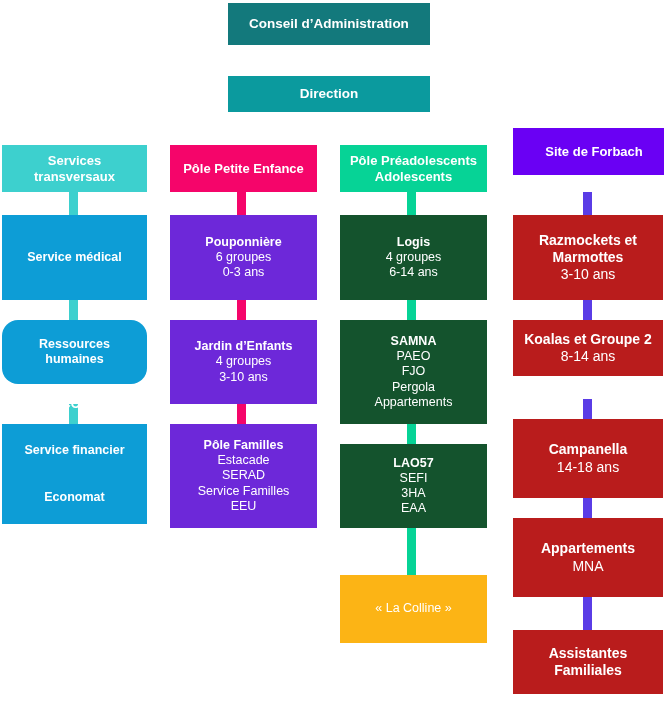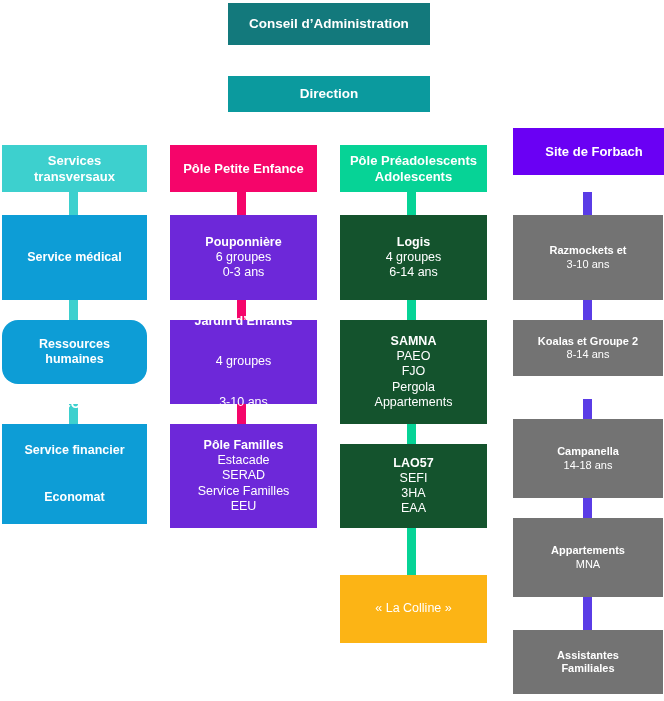--- a/index.html
+++ b/index.html
@@ -64,41 +64,41 @@
   #c1-r2{left:2px;top:320px; width:145px;height:64px;border-radius:16px;}
   #c1-r3{left:2px;top:424px; width:145px;height:100px;gap:31px;}
   .c1conn{background:#3DD0CE;left:69px;}
   #c1-k0{top:192px;height:23px;}
   #c1-k1{top:300px;height:20px;}
   #c1-k2{top:404px;height:20px;}
 
   
   .c2{background:#6d28d9;font-size:12.5px;}
   #c2-r1{left:170px;top:215px;width:147px;height:85px;}
-  #c2-r2{left:170px;top:320px;width:147px;height:84px;gap:25px;}
+  #c2-r2{left:170px;top:320px;width:147px;height:84px;}
   #c2-r3{left:170px;top:424px;width:147px;height:104px;}
   .c2conn{background:#F5056A;left:237px;}
   #c2-k0{top:192px;height:23px;}
   #c2-k1{top:300px;height:20px;}
   #c2-k2{top:404px;height:20px;}
 
   
   .c3{background:#14532d;font-size:12.5px;}
   #c3-r1{left:340px;top:215px;width:147px;height:85px;}
   #c3-r2{left:340px;top:320px;width:147px;height:104px;}
   #c3-r3{left:340px;top:444px;width:147px;height:84px;}
   #c3-r4{left:340px;top:575px;width:147px;height:68px;background:#FCB415;font-size:12.5px;}
   .c3conn{background:#06D396;left:407px;}
   #c3-k0{top:192px;height:23px;}
   #c3-k1{top:300px;height:20px;}
   #c3-k2{top:424px;height:20px;}
   #c3-k3{top:528px;height:47px;}
 
   
-  .c4{background:#737373;font-size:11px;}
+  .c4{background:#b91c1c;font-size:14px;}
   #c4-r1{left:513px;top:215px;width:150px;height:85px;}
   #c4-r2{left:513px;top:320px;width:150px;height:56px;}
   #c4-r3{left:513px;top:419px;width:150px;height:79px;}
   #c4-r4{left:513px;top:518px;width:150px;height:79px;}
   #c4-r5{left:513px;top:630px;width:150px;height:64px;}
   .c4conn{background:#5A3CE6;left:583px;}
   #c4-k0{top:192px;height:23px;}
   #c4-k1{top:300px;height:20px;}
   #c4-k2{top:399px;height:20px;}
   #c4-k3{top:498px;height:20px;}
@@ -210,20 +210,21 @@
   <div class="conn c4conn" id="c4-k2"></div>
   <div class="conn c4conn" id="c4-k3"></div>
   <div class="conn c4conn" id="c4-k4"></div>
 
   <div class="box hdr" id="c4-hdr">
     <span class="t b">Site de Forbach</span>
   </div>
 
   <div class="box c4" id="c4-r1">
     <span class="t b">Razmockets et</span>
+    <span class="t b">Marmottes</span>
     <span class="t n">3-10 ans</span>
   </div>
 
   <div class="box c4" id="c4-r2">
     <span class="t b">Koalas et Groupe 2</span>
     <span class="t n">8-14 ans</span>
   </div>
 
   <div class="box c4" id="c4-r3">
     <span class="t b">Campanella</span>

